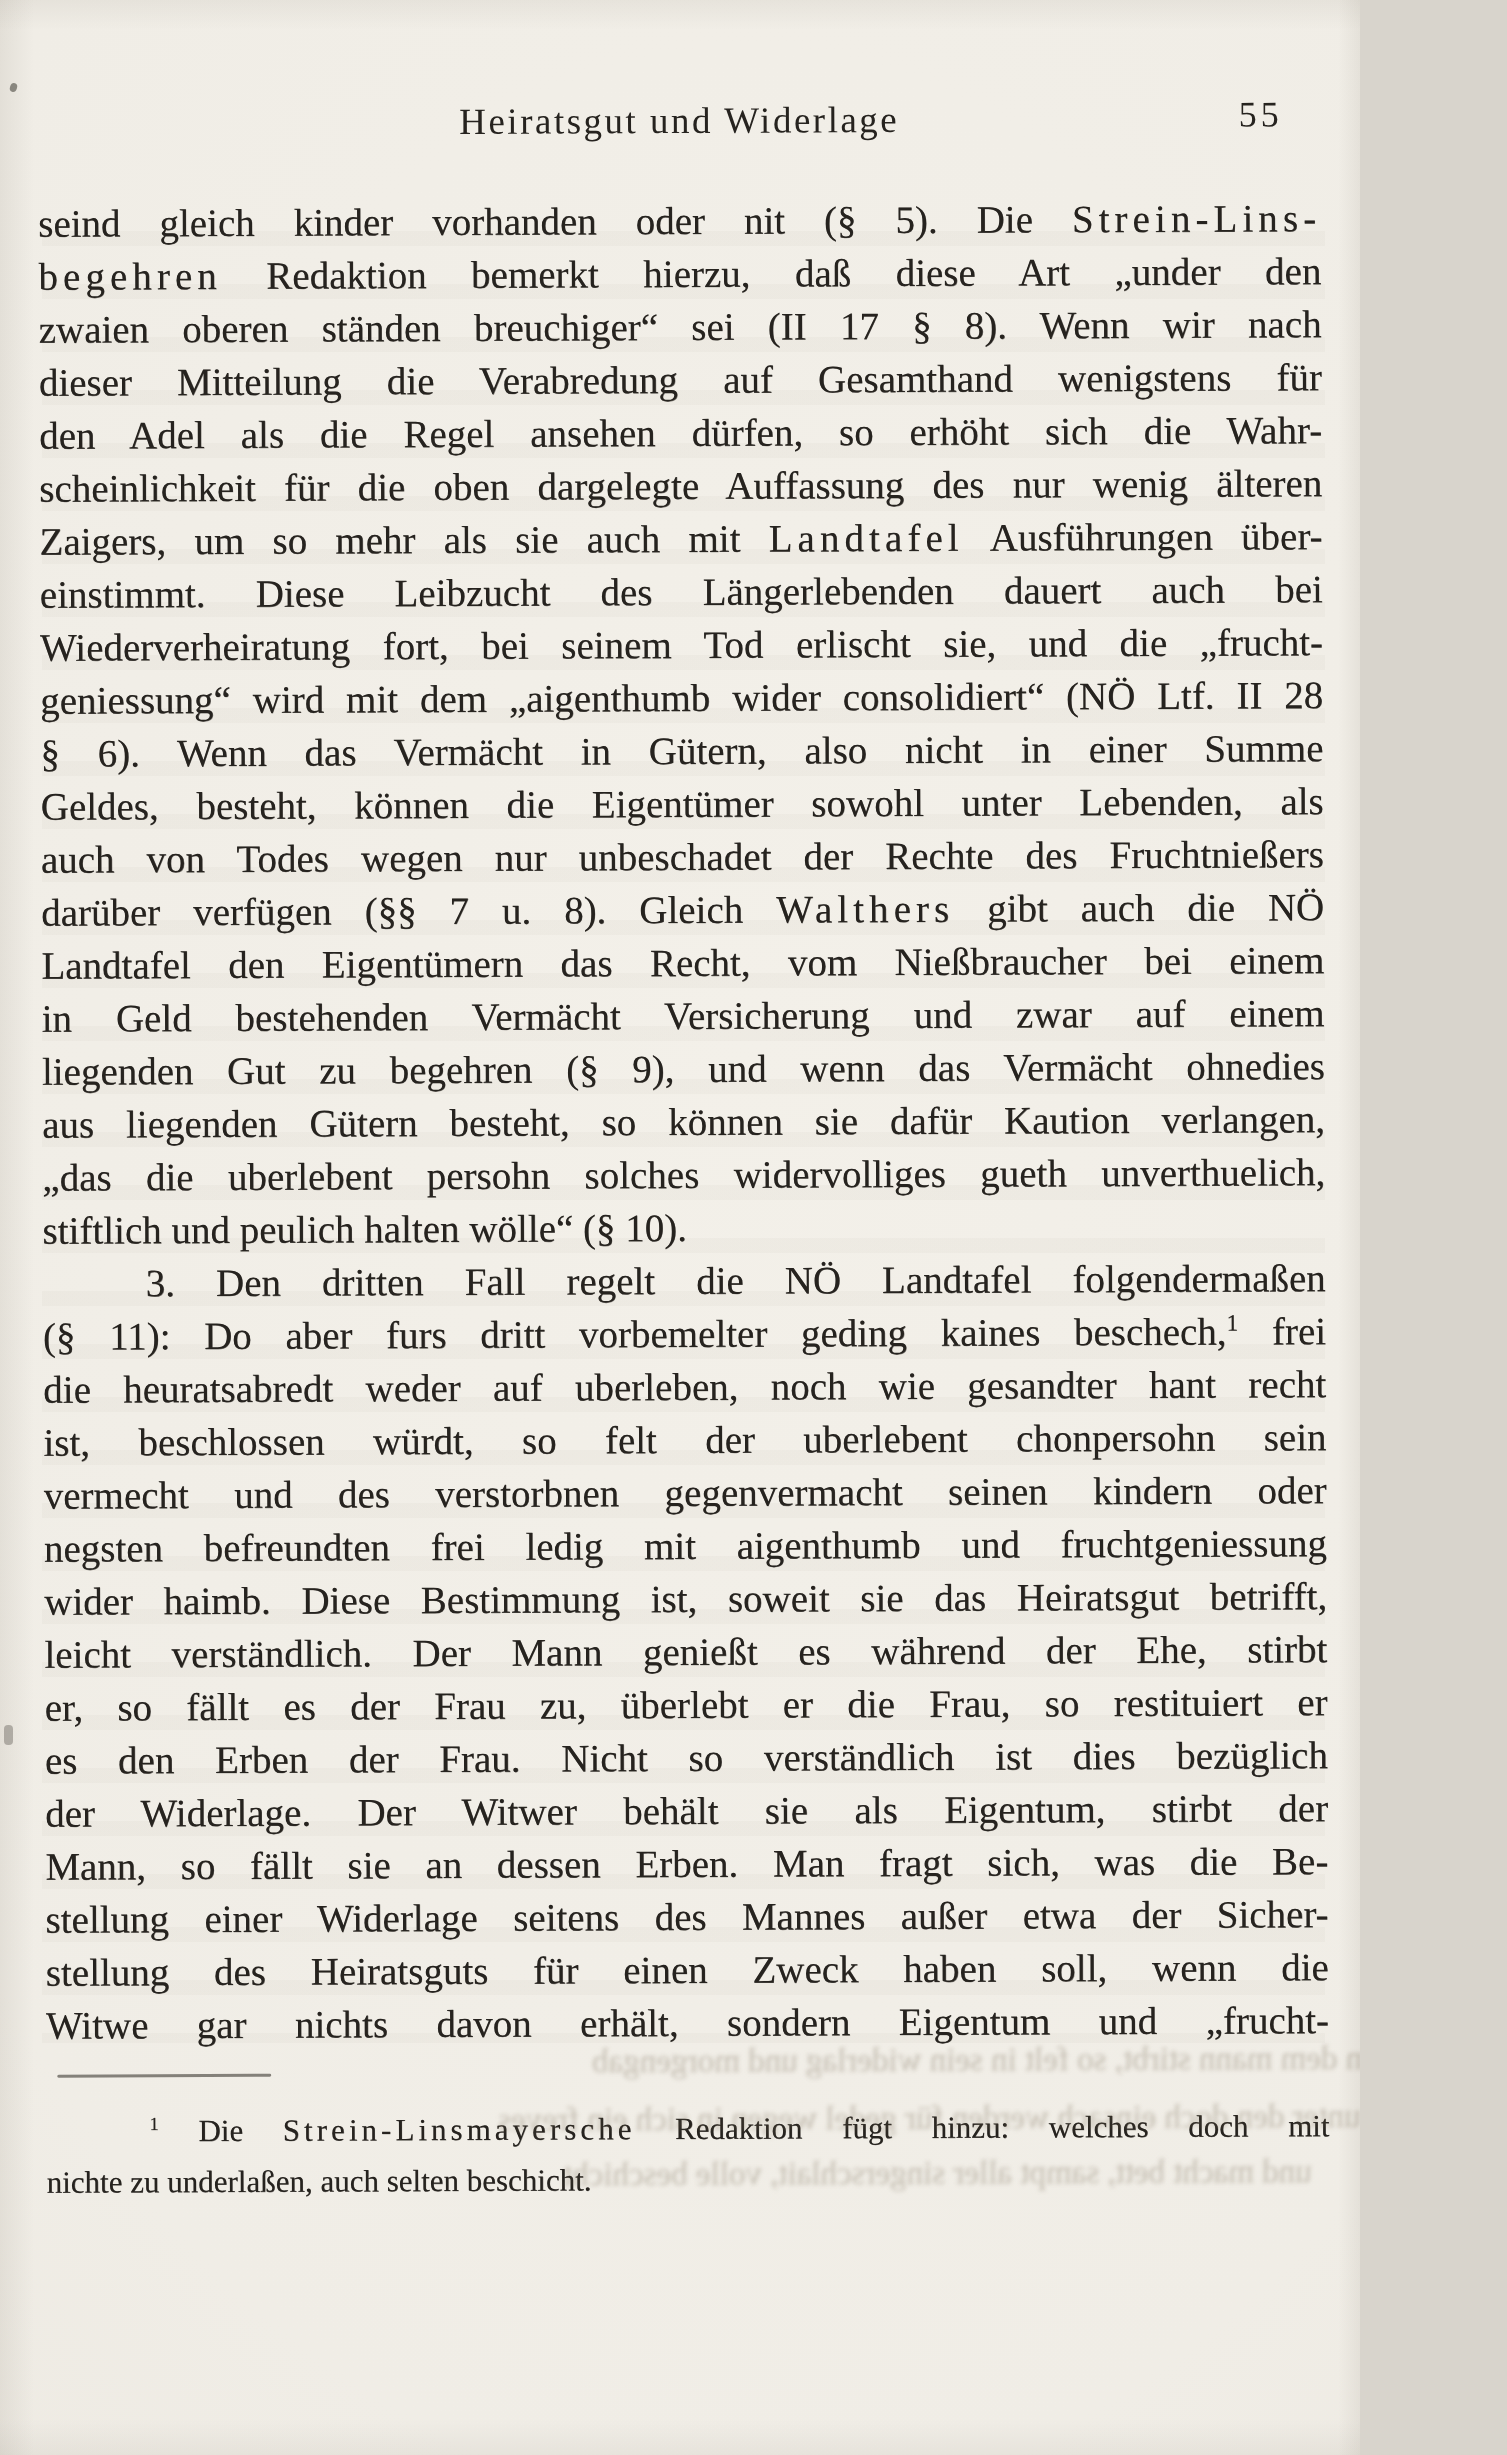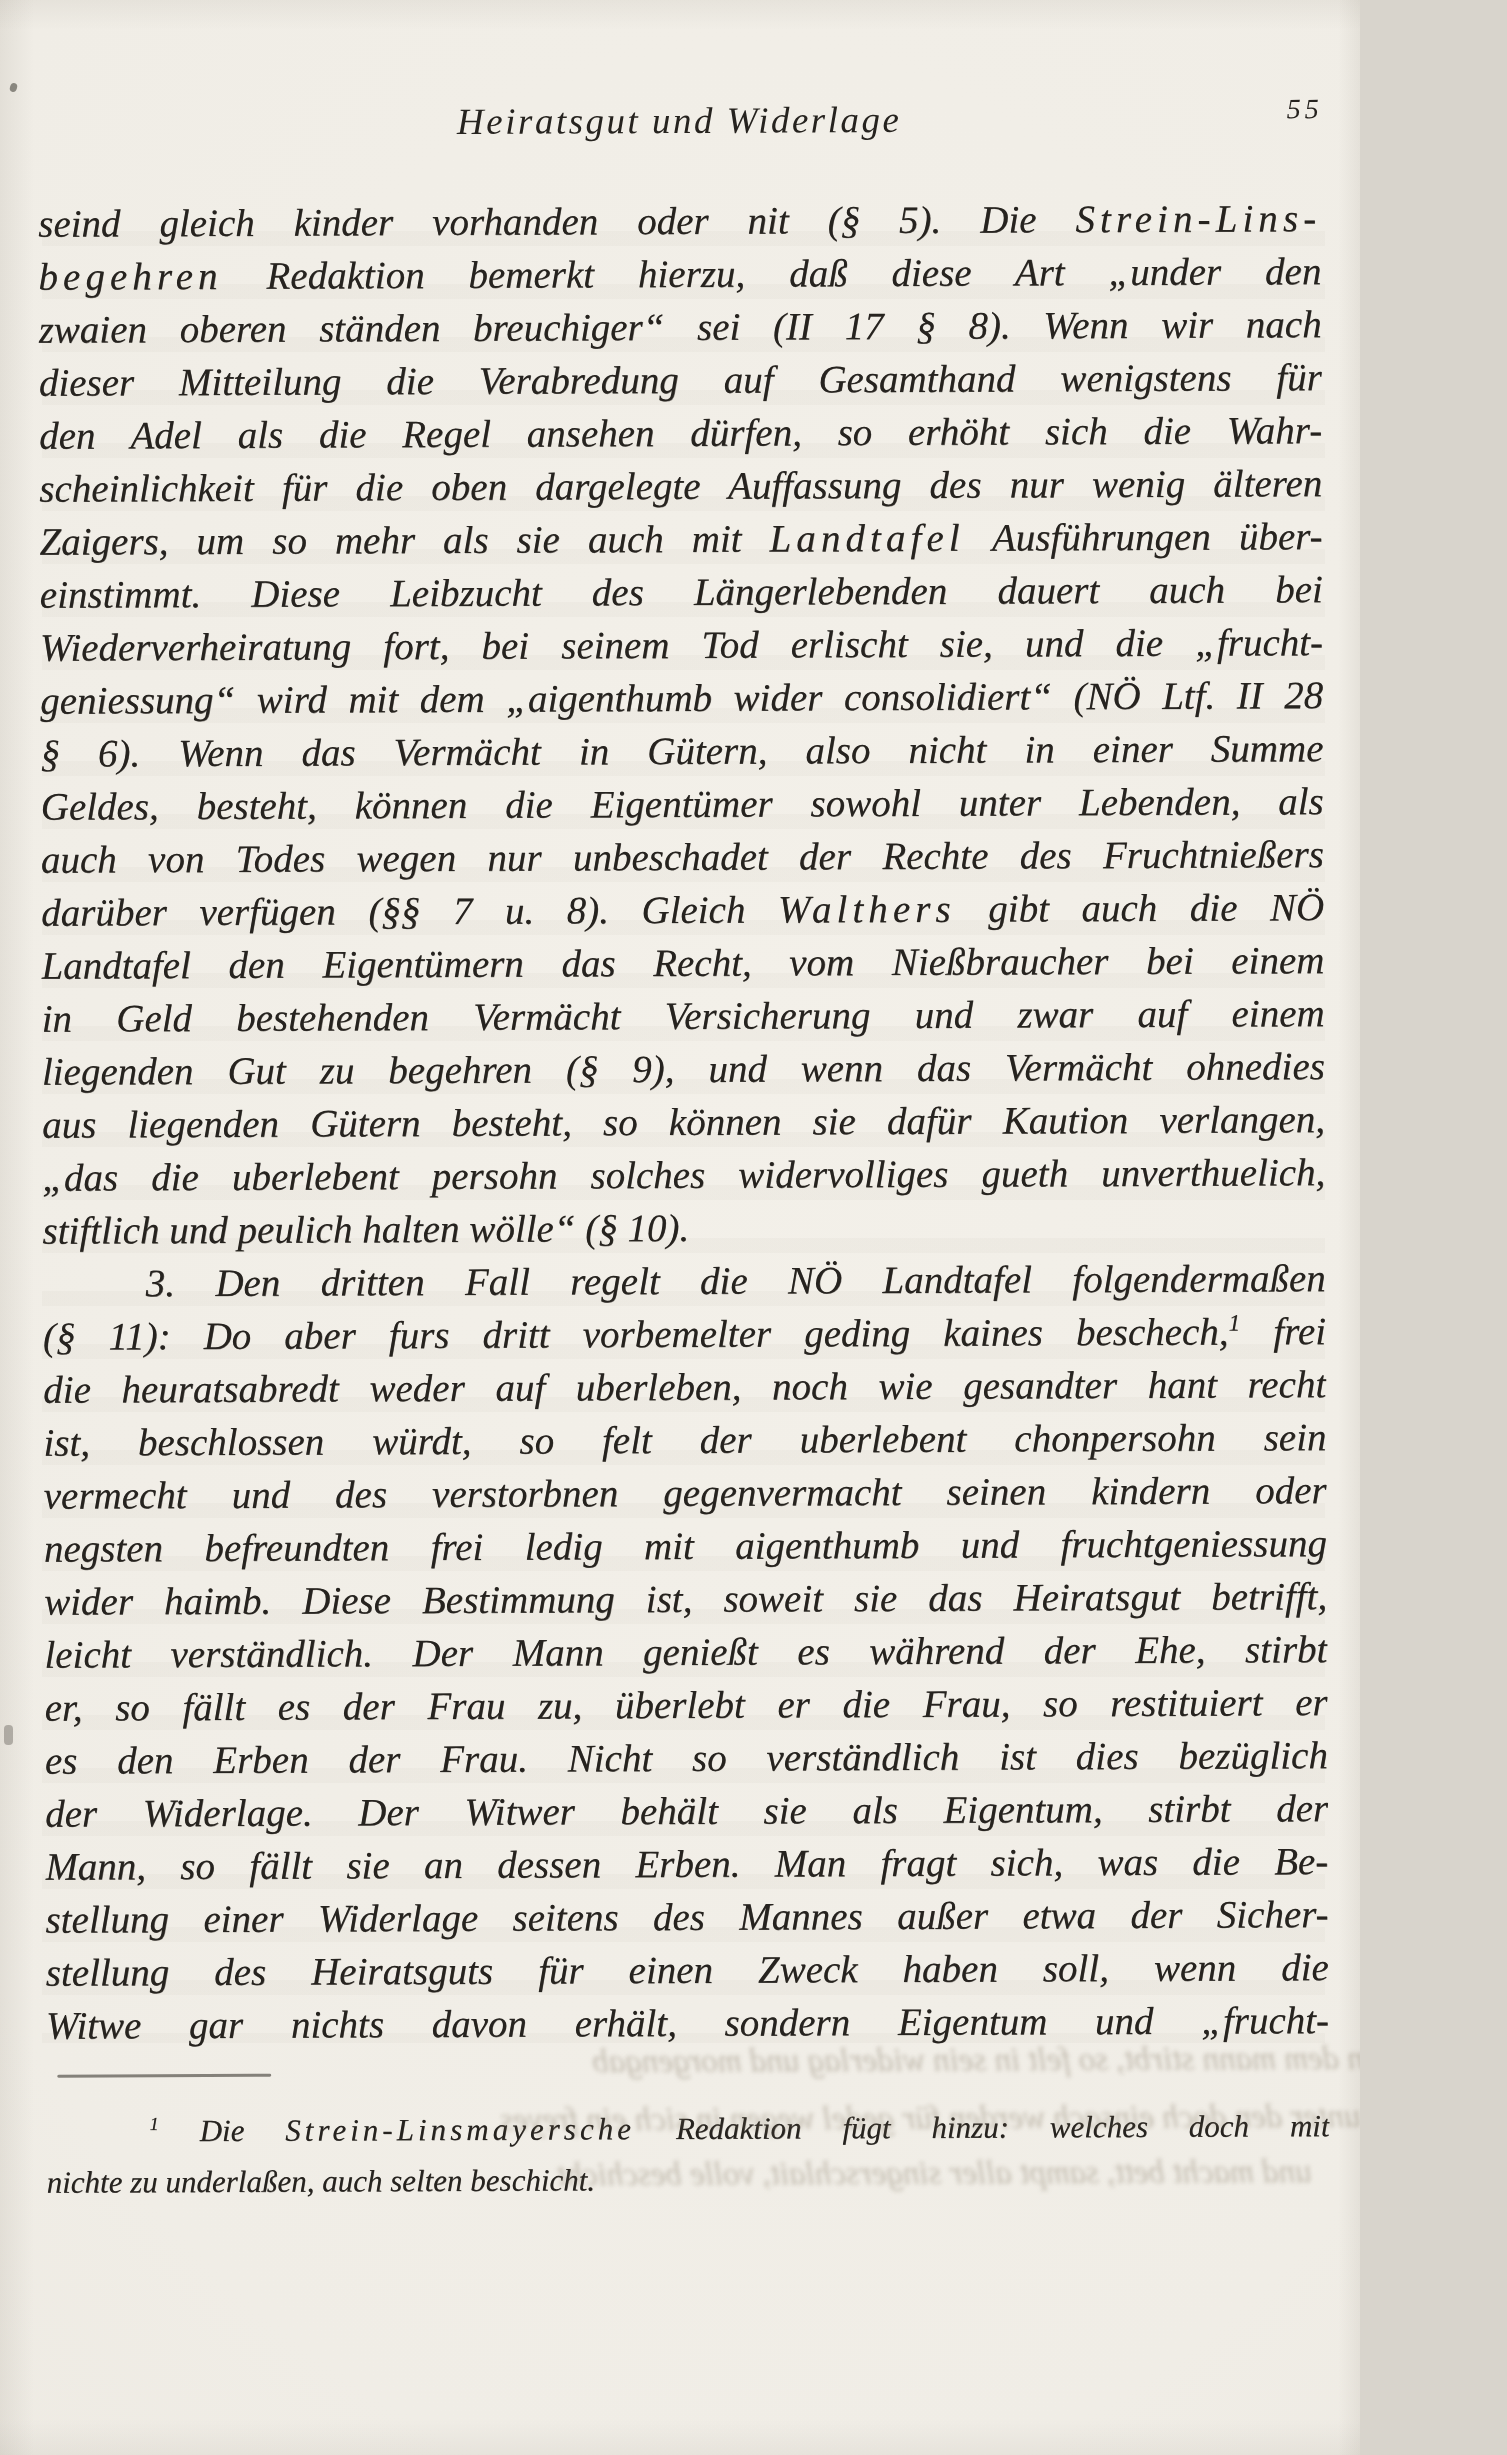--- a/index.html
+++ b/index.html
@@ -6,30 +6,29 @@
   .page{
     position:relative;width:1360px;height:2455px;overflow:hidden;
     font-family:"Liberation Serif","DejaVu Serif",serif;
     color:var(--ink,#26231f);
     background:
       linear-gradient(90deg, rgba(110,100,85,.10), rgba(110,100,85,0) 34px),
       linear-gradient(270deg, rgba(110,100,85,.09), rgba(110,100,85,0) 22px),
       linear-gradient(180deg, rgba(110,100,85,.08), rgba(110,100,85,0) 30px),
       linear-gradient(0deg, rgba(110,100,85,.07), rgba(110,100,85,0) 36px),
       radial-gradient(120% 100% at 55% 42%, #f3f0e9 0%, #f0ede6 60%, #ebe7df 100%);
-    font-style: italic;
   }
   .content{position:absolute;inset:0;transform:rotate(-0.25deg);transform-origin:50% 45%;}
   .running-title{
     position:absolute;top:99px;left:42px;width:1283px;text-align:center;
     font-size:37px;letter-spacing:2.5px;
   }
   .page-number{
-    position:absolute;top:96px;left:1208px;width:119px;text-align:right;
-    font-size:28px;letter-spacing:4px;
+    position:absolute;top:96px;left:1168px;width:119px;text-align:right;
+    font-size:36px;letter-spacing:4px;
   }
   .body-text{position:absolute;top:194px;left:42px;width:1283px;font-size:39px;}
   .line{height:53px;line-height:53px;overflow:hidden;text-align:left;
         text-shadow:0.3px 0.3px 0.6px rgba(35,30,25,.55);}
   .line.j{text-align:justify;}
   .line.j::after{content:"";display:inline-block;width:100%;height:0;}
   .body-text .line.ind{text-indent:103px;}
   .sp{letter-spacing:0.13em;}
   .sup{font-size:0.6em;vertical-align:super;line-height:0;}
   .footnote-rule{position:absolute;top:2072px;left:53px;width:214px;height:3px;

